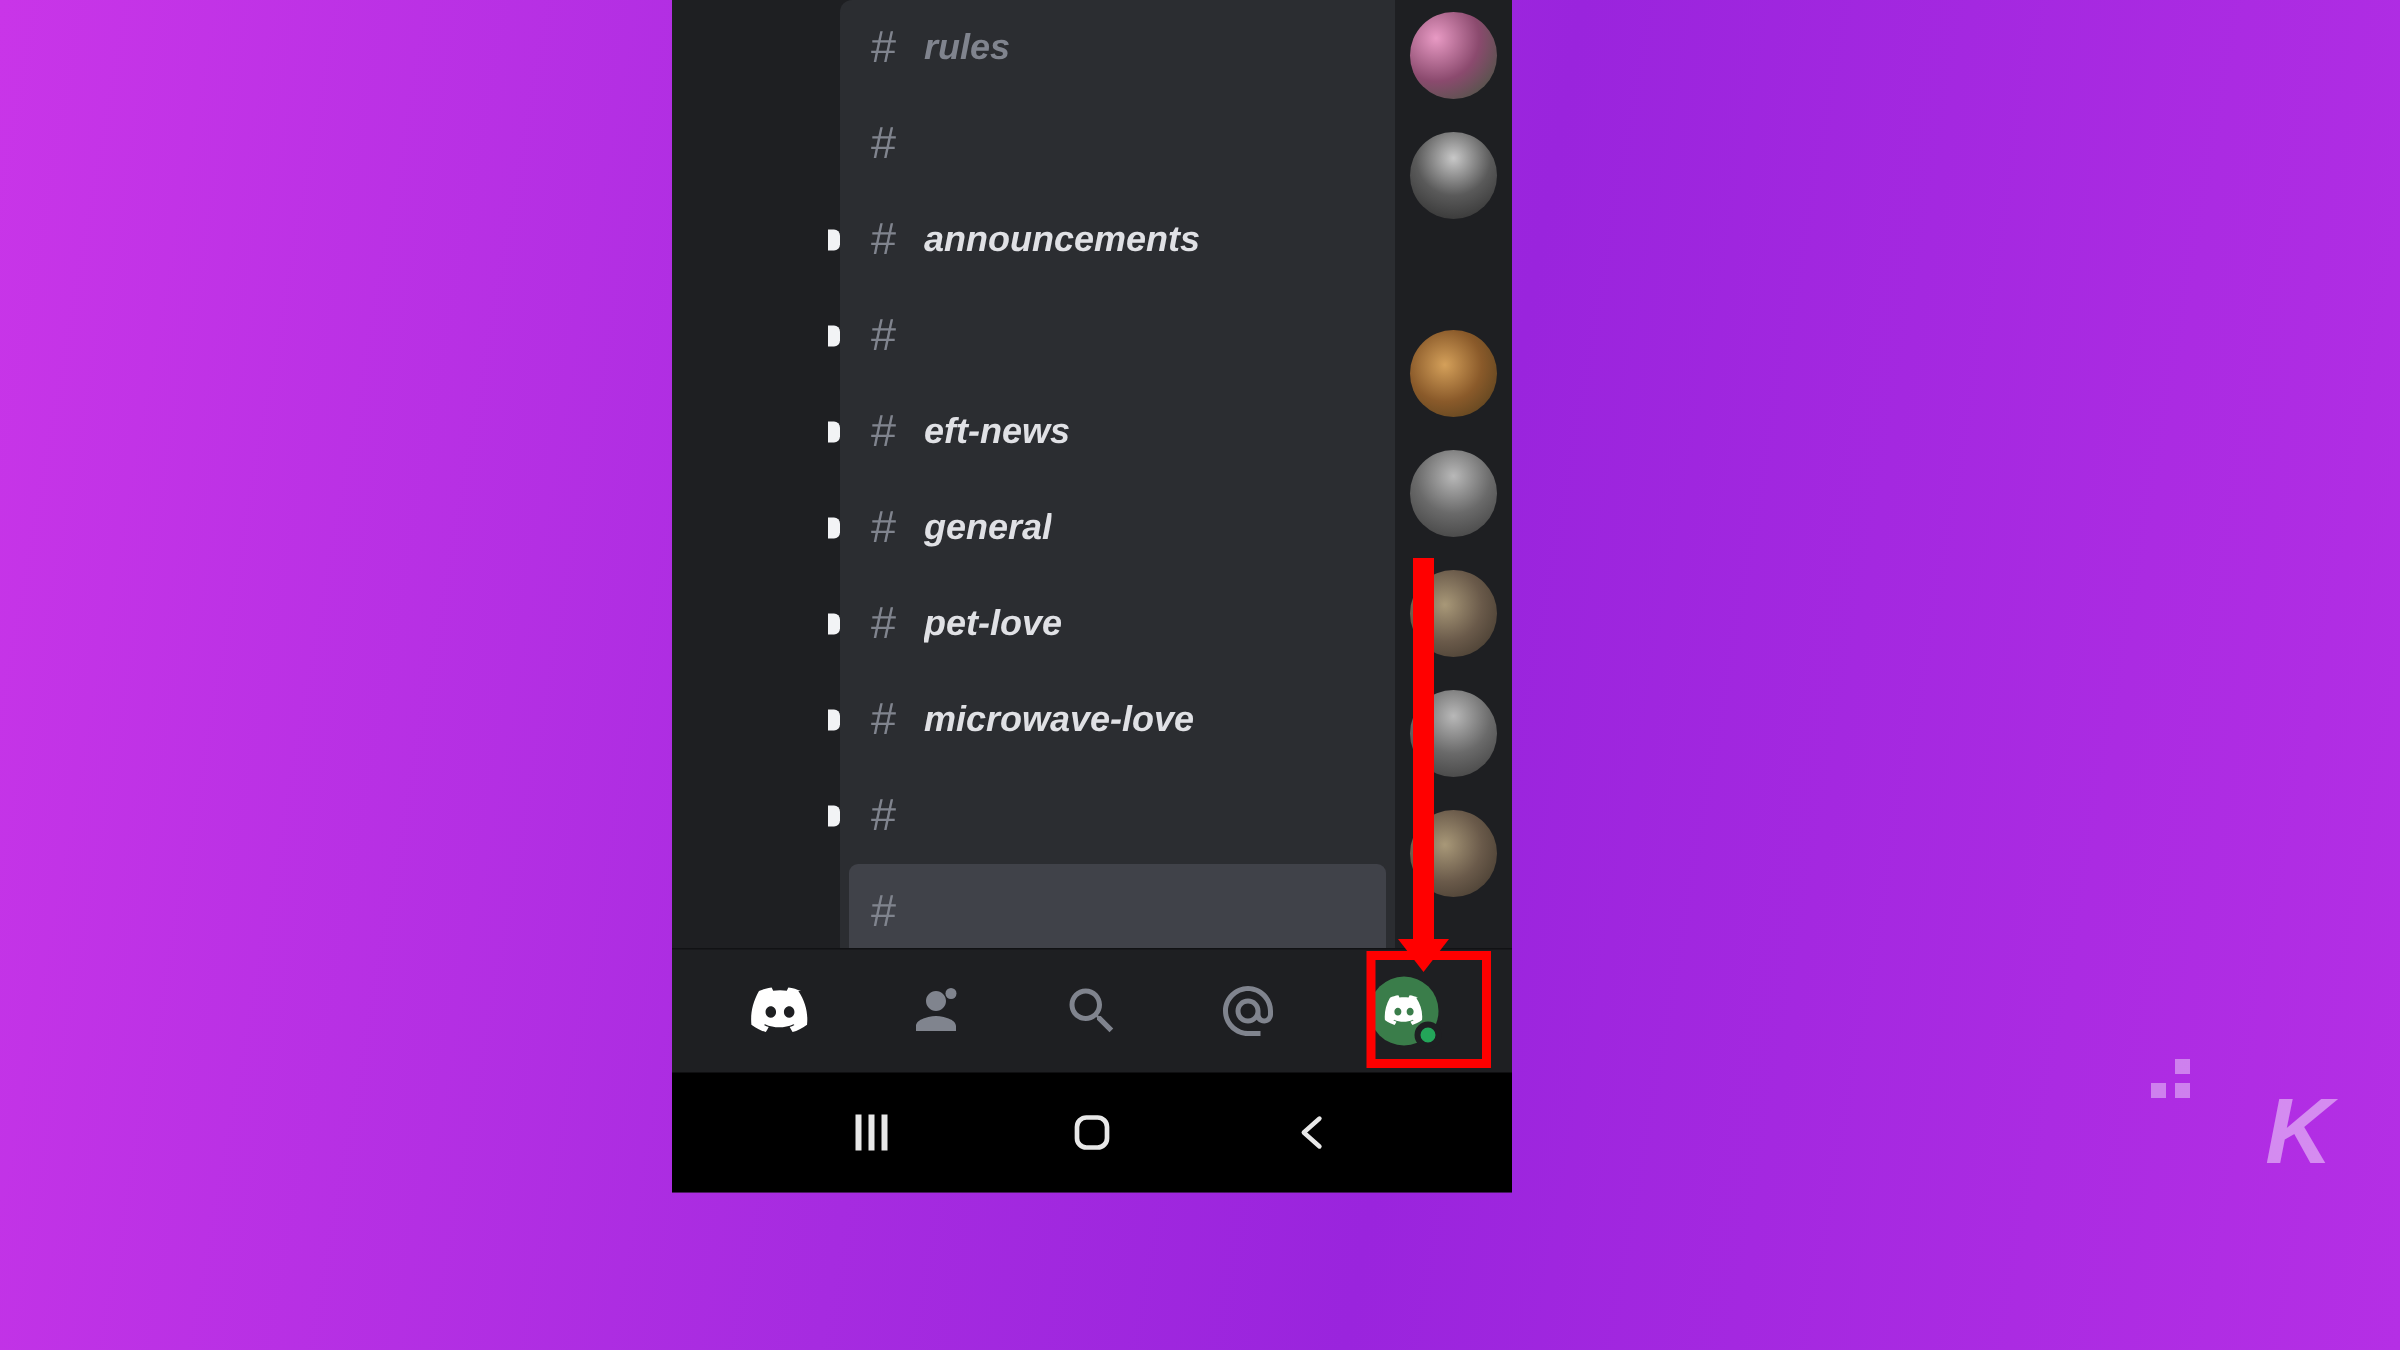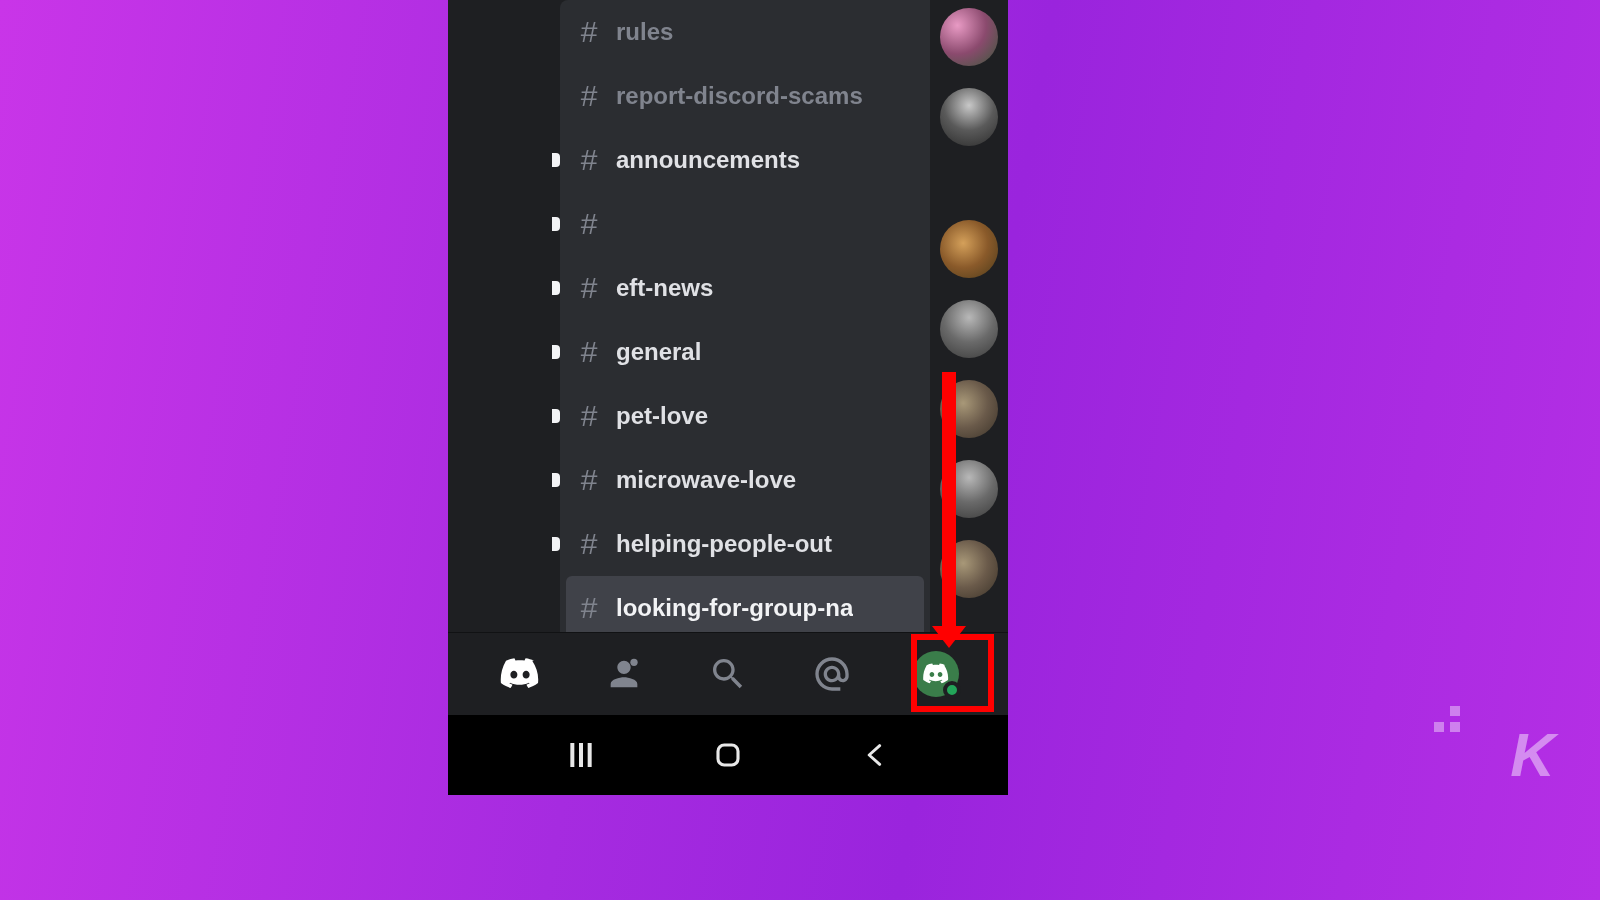--- a/index.html
+++ b/index.html
@@ -59,21 +59,21 @@
     }
     .hash {
       font-size: 30px;
       font-weight: 500;
       color: #80848e;
       margin-right: 16px;
       width: 22px;
       text-align: center;
     }
     .channel-item.normal .hash { color: #80848e; }
-    .channel-name { white-space: nowrap; overflow: hidden; text-overflow: ellipsis; max-width: 280px; }
+    .channel-name { white-space: nowrap; overflow: hidden; text-overflow: ellipsis; max-width: 280px; font-style: italic; }
     
     .dm-strip {
       position: absolute;
       right: 0;
       top: 0;
       width: 78px;
       height: 632px;
       background: #1e1f22;
       display: flex;
       flex-direction: column;
@@ -219,21 +219,20 @@
 
 <div class="phone-frame">
 
   <div class="channel-list">
     <div class="channel-item muted">
       <span class="hash">#</span>
       <span class="channel-name">rules</span>
     </div>
     <div class="channel-item muted">
       <span class="hash">#</span>
-      <span class="channel-name">report-discord-scams</span>
     </div>
     <div class="channel-item normal">
       <span class="channel-dot"></span>
       <span class="hash">#</span>
       <span class="channel-name">announcements</span>
     </div>
     <div class="channel-item normal">
       <span class="channel-dot"></span>
       <span class="hash">#</span>
     </div>
@@ -253,25 +252,23 @@
       <span class="channel-name">pet-love</span>
     </div>
     <div class="channel-item normal">
       <span class="channel-dot"></span>
       <span class="hash">#</span>
       <span class="channel-name">microwave-love</span>
     </div>
     <div class="channel-item normal">
       <span class="channel-dot"></span>
       <span class="hash">#</span>
-      <span class="channel-name">helping-people-out</span>
     </div>
     <div class="channel-item selected">
       <span class="hash">#</span>
-      <span class="channel-name">looking-for-group-na</span>
     </div>
   </div>
 
   <div class="dm-strip">
     <div class="dm-avatar a1"></div>
     <div class="dm-avatar a2"></div>
     <div style="height:30px"></div>
     <div class="dm-avatar a3"></div>
     <div class="dm-avatar a4"></div>
     <div class="dm-avatar a5"></div>

